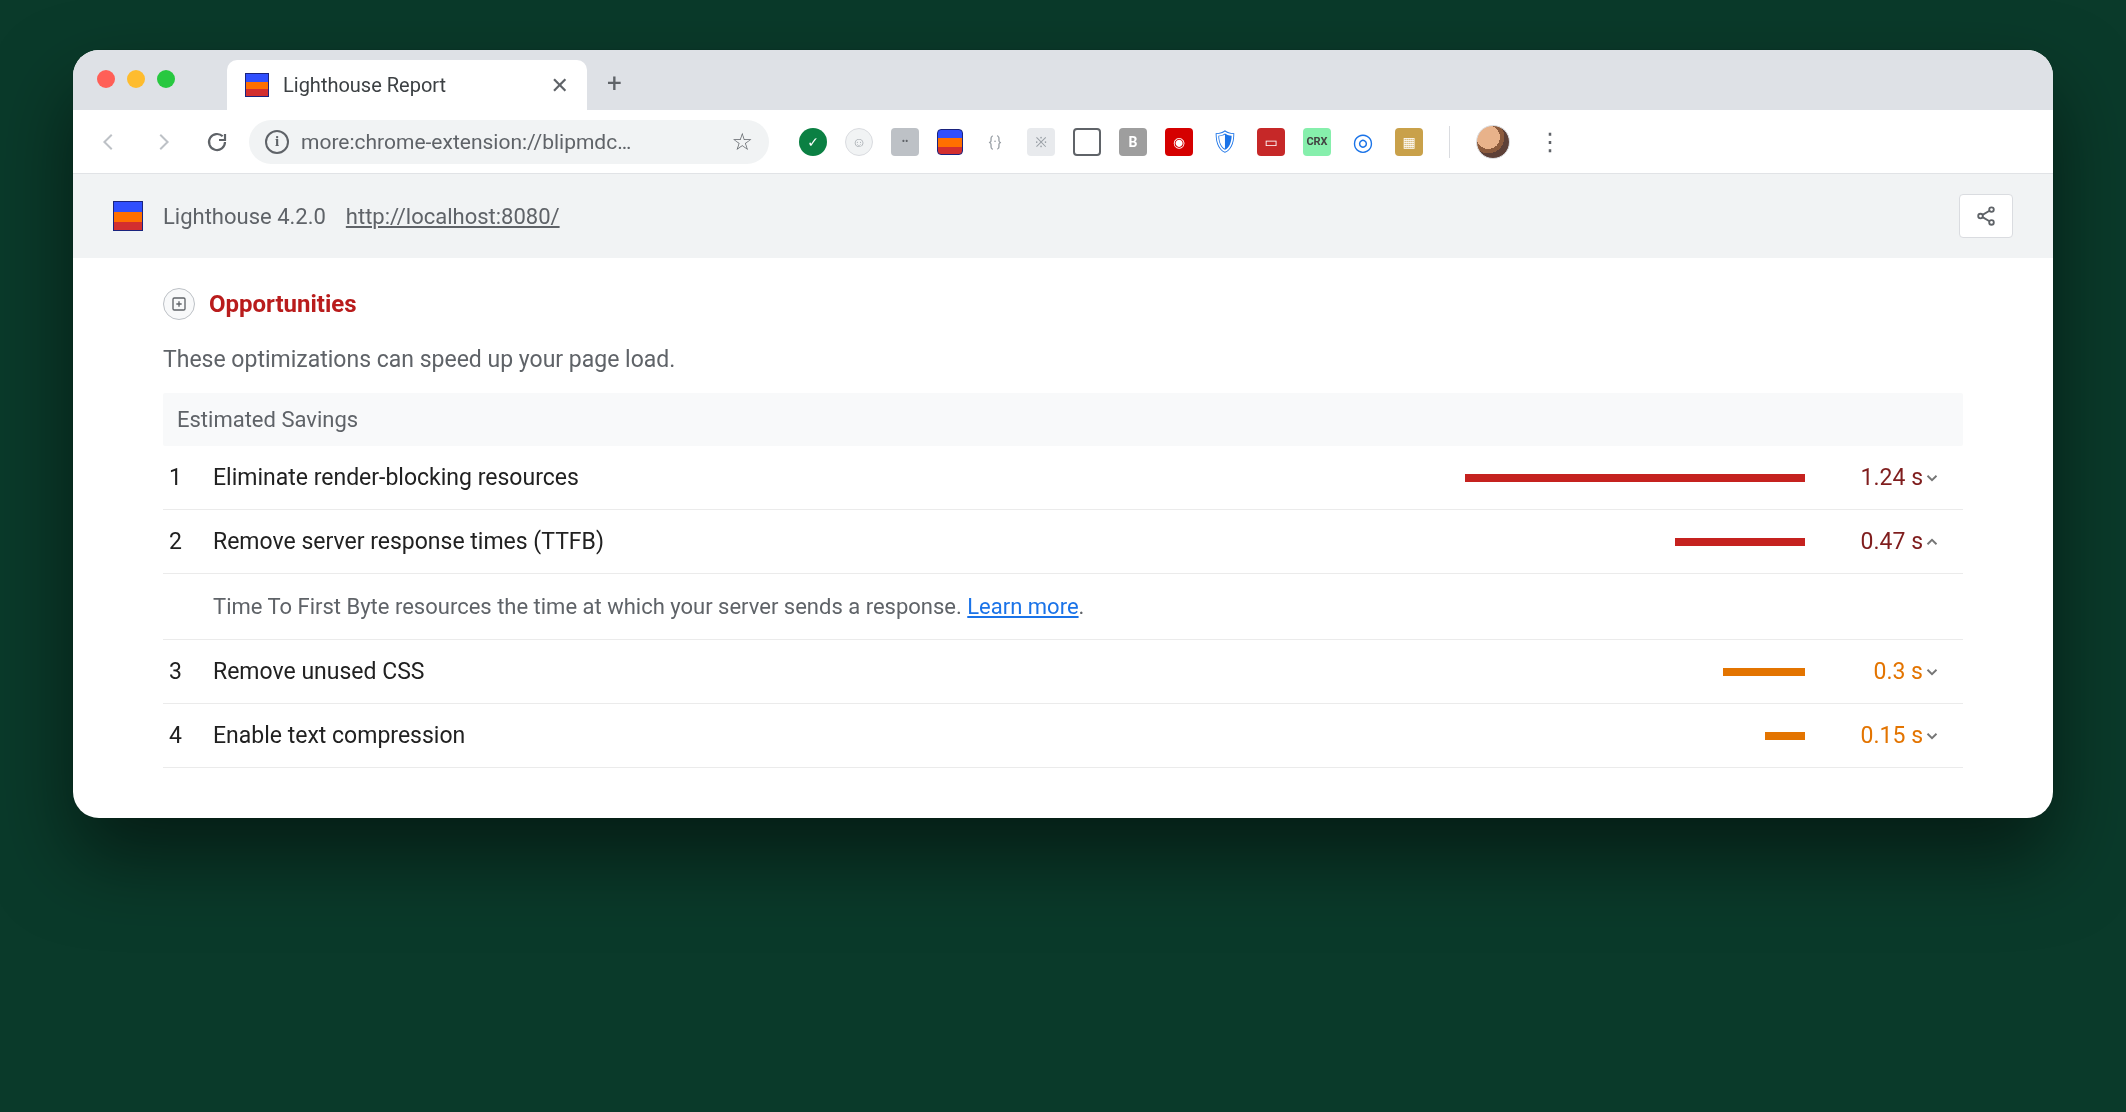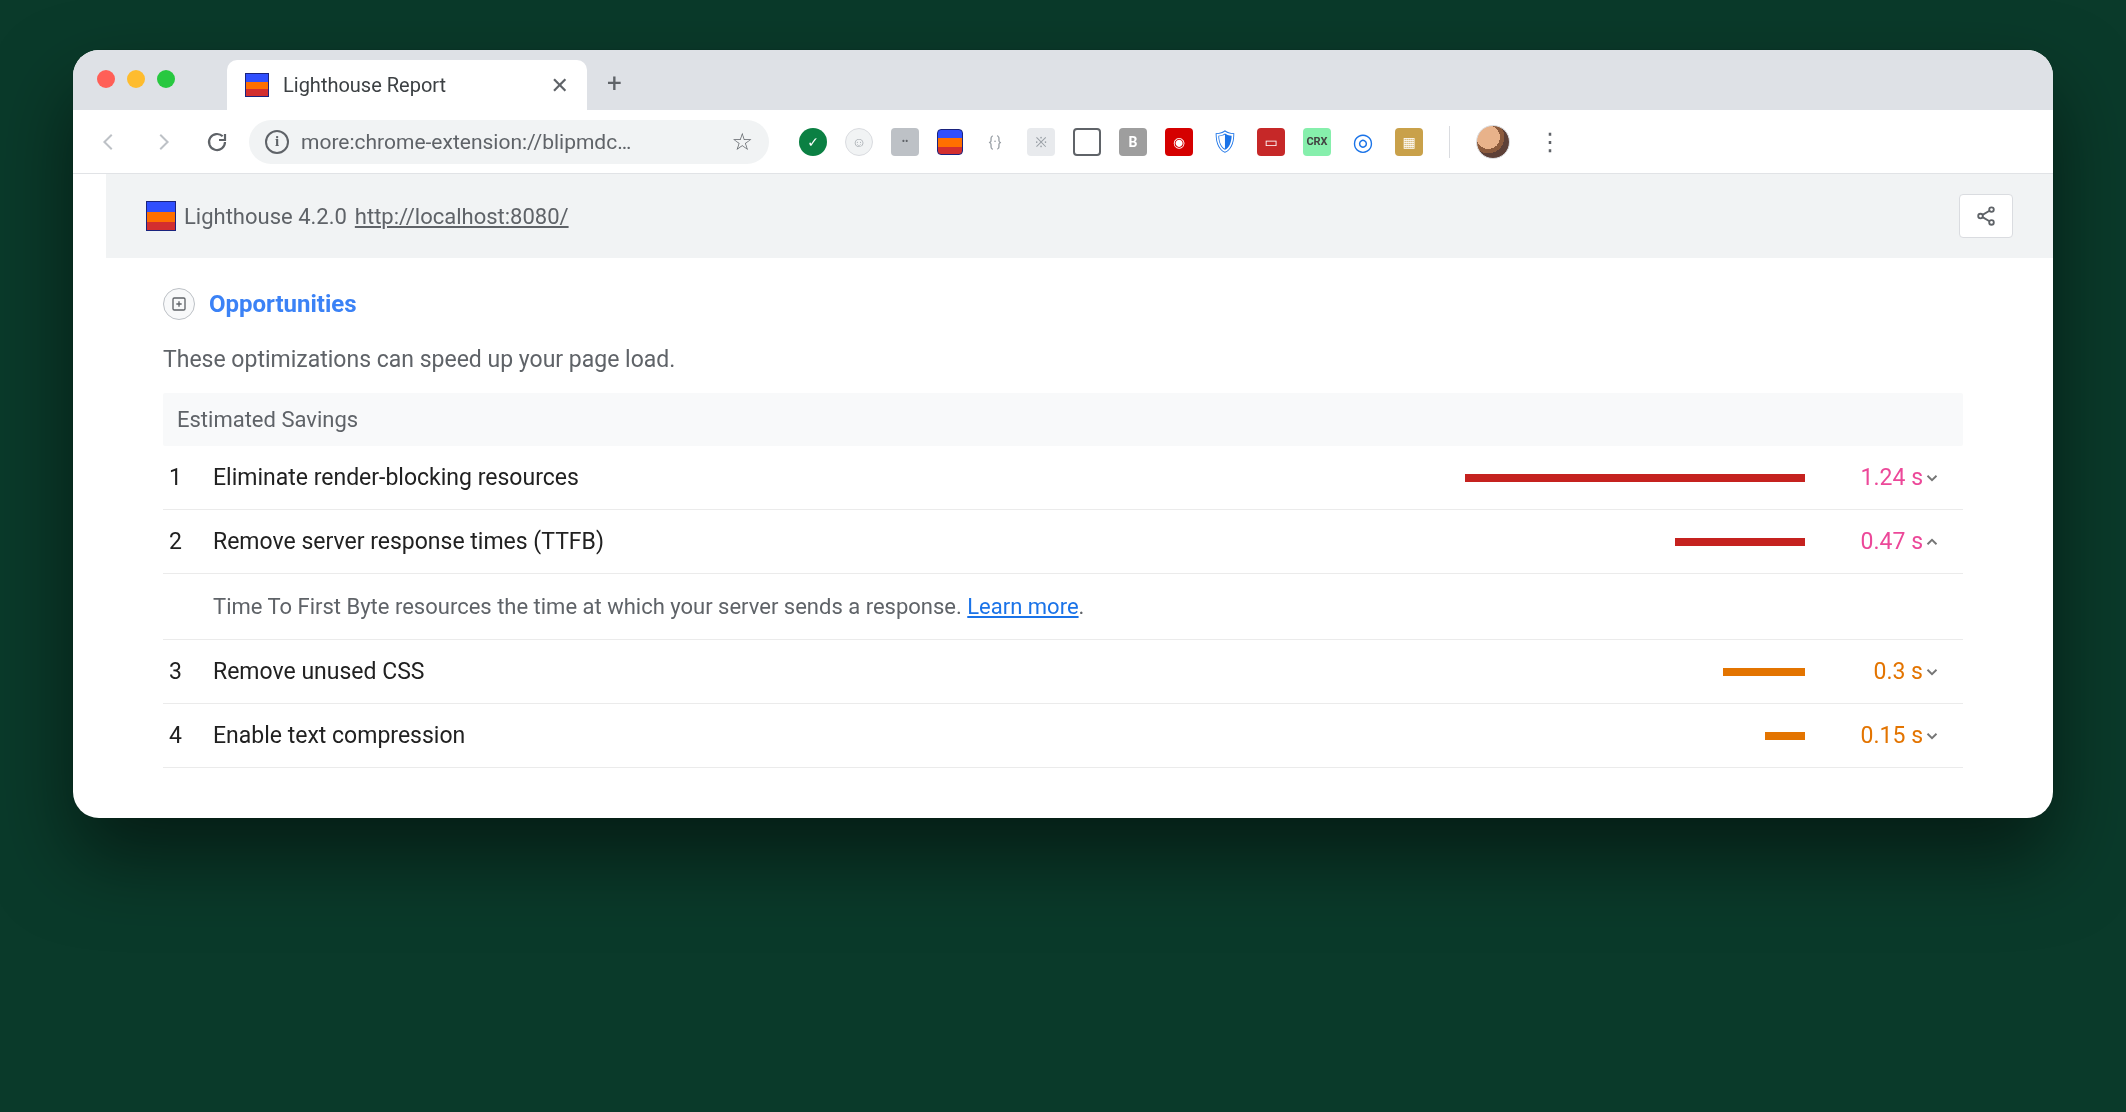--- a/index.html
+++ b/index.html
@@ -102,24 +102,23 @@
     background: radial-gradient(circle at 35% 35%, #e8b28a 0 40%, #8b5a3c 40% 55%, #5d4037 55% 100%);
     border:1px solid #dadce0;
   }
   .kebab { font-size:24px; color:#5f6368; padding:0 10px;}
   
   .report-hdr {
     background:#f1f3f4;
     padding: 20px 40px;
     display:flex;
     align-items:center;
-    gap: 8px;
+    gap: 20px;
     color:#5f6368;
     font-size: 22px;
-    margin-left: 33px;
   }
   .report-hdr .lh-logo {
     width:30px;height:30px;
     background: linear-gradient(to bottom, #304ffe 0 35%, #ff6f00 35% 70%, #d32f2f 70% 100%);
     border:1px solid #1a237e;
   }
   .report-hdr a { color:#5f6368; text-decoration: underline; }
   .share-btn {
     margin-left:auto;
     width:54px;height:44px;
@@ -128,21 +127,21 @@
     display:flex;align-items:center;justify-content:center;
     font-size:22px;color:#5f6368;cursor:pointer;
   }
   
   .content { padding: 30px 90px 50px 90px; }
   .section-hdr { display:flex; align-items:center; gap:14px; margin-bottom: 26px;}
   .opp-icon {
     width:32px;height:32px;border:1px solid #bdc1c6;border-radius:50%;
     display:flex;align-items:center;justify-content:center;color:#5f6368;font-size:16px;background:#f8f9fa;
   }
-  .section-title { font-size:24px; font-weight:700; color:#3b82f6;}
+  .section-title { font-size:24px; font-weight:700; color:#b91c1c;}
   .section-desc { font-size:23px; color:#5f6368; margin-bottom: 20px;}
   .table-hdr {
     display:flex; background:#f8f9fa;
     font-size:22px; color:#5f6368;
     border-radius:2px;
   }
   .col-opp { flex: 1 1 55%; text-align:center; padding:14px;}
   .col-sav { flex: 1 1 45%; text-align:left; padding:14px;}
   .row {
     display:flex; align-items:center;
@@ -151,21 +150,21 @@
     font-size:23px;
     color:#212121;
     cursor:pointer;
   }
   .row .num { width:50px; color:#212121; padding-left:6px;}
   .row .title { flex: 1 1 auto; }
   .row .barwrap { width: 360px; display:flex; justify-content:flex-end; align-items:center; padding-right:8px;}
   .row .bar { height:8px; border-radius:0;}
   .row .savings { width:110px; text-align:right; font-size:23px;}
   .row .chev { width:40px; text-align:center; color:#757575; font-size:20px;}
-  .red { color:#ec4899;}
+  .red { color:#7f1d1d;}
   .orange { color:#e37400;}
   .bar.red { background:#c5221f;}
   .bar.orange { background:#e37400;}
   .detail {
     padding: 20px 0 20px 50px;
     font-size:22px; color:#5f6368;
     border-bottom:1px solid #ebebeb;
   }
   .detail a { color:#1a73e8; text-decoration: underline;}
   svg { display:block; }

